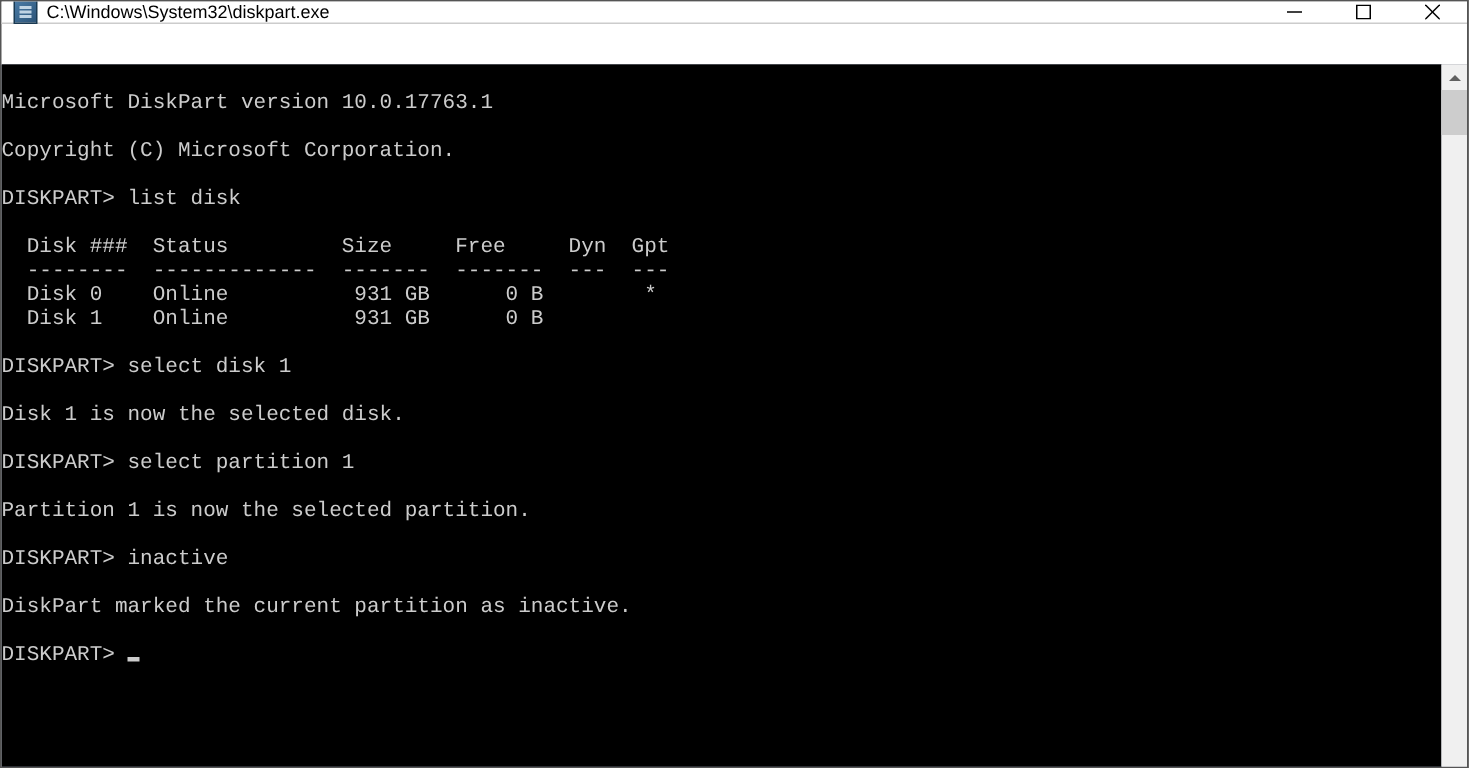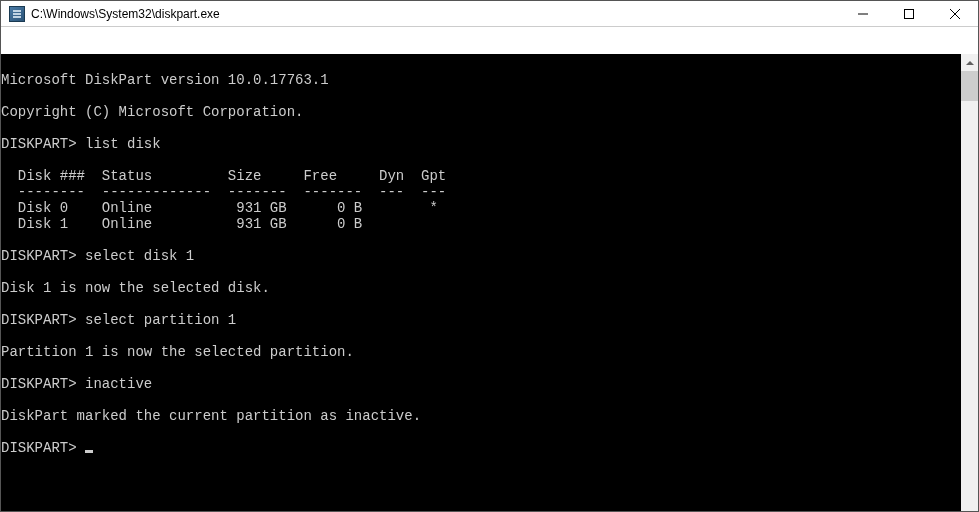--- a/index.html
+++ b/index.html
@@ -9,21 +9,21 @@
     }
     body {
       font-family: "Segoe UI", Tahoma, sans-serif;
       background: #fff;
       width: 979px;
       height: 512px;
       overflow: hidden;
       border: 1px solid #555;
     }
     .titlebar {
-      height: 26px;
+      height: 15px;
       background: #fff;
       display: flex;
       align-items: center;
       border-bottom: 1px solid #ccc;
     }
     .titlebar-icon {
       width: 16px;
       height: 16px;
       margin-left: 8px;
       margin-right: 6px;

